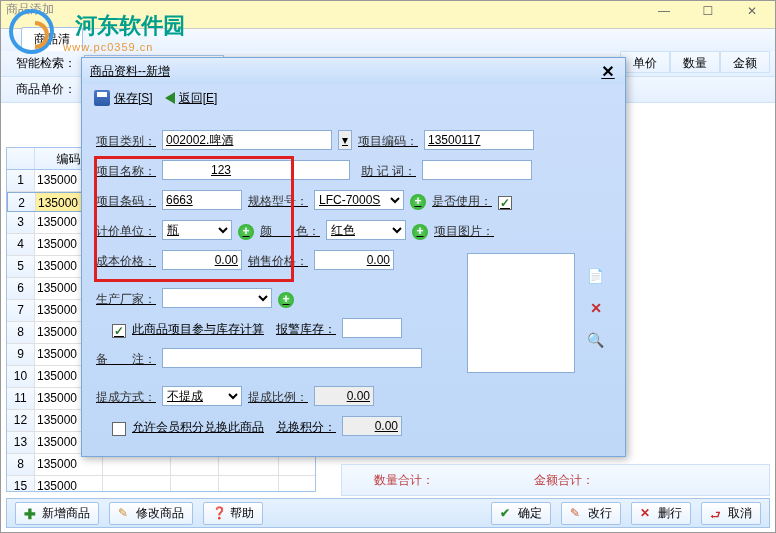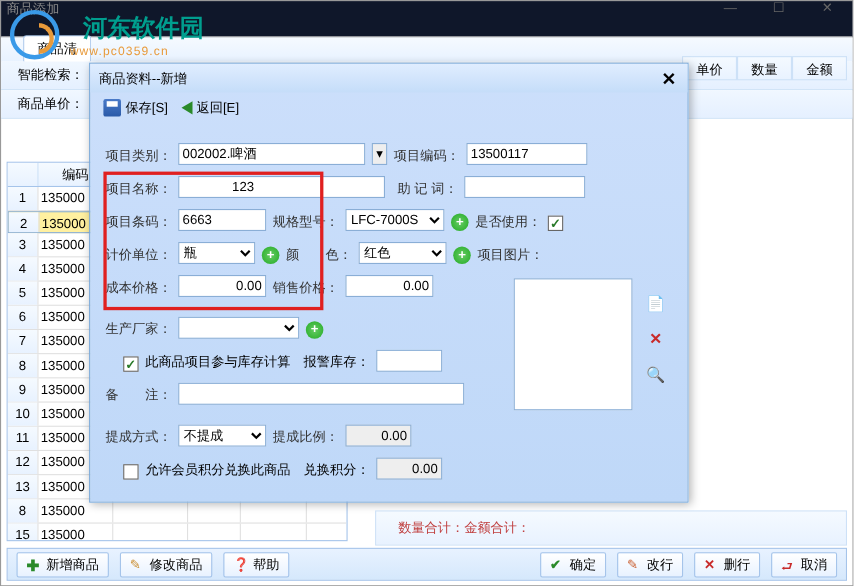--- a/index.html
+++ b/index.html
@@ -1,19 +1,19 @@
 <!DOCTYPE html>
 <html><head>
 <meta charset="utf-8">
 <style>
 * { margin: 0; padding: 0; box-sizing: border-box; font-family: "Microsoft YaHei", SimSun, sans-serif; font-size: 12px; }
 body { background: #f0f0f0; width: 776px; height: 533px; position: relative; overflow: hidden; }
 
 .window { width: 776px; height: 533px; background: #fff; border: 1px solid #999; position: relative; }
-.titlebar { height: 28px; background: #0f172a; border-bottom: 1px solid #ccc; display: flex; align-items: flex-end; padding: 16px 5px; justify-content: space-between; }
+.titlebar { height: 28px; background: #fef9c3; border-bottom: 1px solid #ccc; display: flex; align-items: flex-start; padding: 0 5px; justify-content: space-between; }
 .titlebar-title { color: #888; }
 .titlebar-btns { display: flex; gap: 8px; }
 .titlebar-btn { width: 36px; height: 20px; display: flex; align-items: center; justify-content: center; color: #666; }
 
 .watermark { position: absolute; top: 8px; left: 8px; z-index: 100; pointer-events: none; }
 .watermark-circle { width: 45px; height: 45px; border-radius: 50%; border: 4px solid #3a9ae8; display: inline-block; vertical-align: middle; position: relative; }
 .watermark-circle::before { content: ""; position: absolute; width: 10px; height: 20px; border: 4px solid #e89a3a; border-left: none; border-radius: 0 20px 20px 0; top: 8px; left: 22px; }
 .watermark-text { display: inline-block; vertical-align: middle; margin-left: 6px; }
 .watermark-main { font-size: 22px; font-weight: bold; color: #009e8e; margin-left: 12px; }
 .watermark-sub { font-size: 11px; color: #e89a3a; letter-spacing: 1px; }
@@ -35,21 +35,21 @@
 .grid-row .gc { border-right: 1px solid #e0e0e0; padding: 3px 2px; overflow: hidden; white-space: nowrap; }
 .gc-idx { width: 28px; text-align: center; background: linear-gradient(#f5faff, #e8f2ff); }
 .gc-code { width: 68px; }
 .gc-name { width: 68px; }
 .gc-unit { width: 48px; text-align: center; }
 .gc-price { width: 60px; text-align: right; }
 
 .right-grid-hdrs { position: absolute; top: 50px; right: 5px; height: 22px; display: flex; background: linear-gradient(#f5faff, #e8f2ff); }
 .rgh { width: 50px; border: 1px solid #cde1f7; text-align: center; padding: 3px 0; }
 
-.dialog { position: absolute; top: 56px; left: 80px; width: 545px; height: 400px; background: linear-gradient(#ccdffb, #bfd8f8); border: 1px solid #7aa8d8; box-shadow: 2px 2px 8px rgba(0,0,0,0.3); }
+.dialog { position: absolute; top: 56px; left: 80px; width: 545px; height: 400px; background: linear-gradient(#ccdffb, #bfd8f8); border: 1px solid #7aa8d8; box-shadow: 2px 2px 8px rgba(0,0,0,0.3); text-decoration: underline; }
 .dlg-title { height: 26px; display: flex; align-items: center; justify-content: space-between; padding: 0 8px; background: linear-gradient(#e0edff, #c5ddf9); }
 .dlg-close { width: 18px; height: 18px; font-weight: bold; font-size: 16px; text-align: center; cursor: pointer; }
 .dlg-toolbar { height: 28px; display: flex; align-items: center; gap: 12px; padding: 0 12px; }
 .tbtn { display: flex; align-items: center; gap: 4px; cursor: pointer; }
 .tbtn-icon { width: 16px; height: 16px; display: inline-block; }
 .icon-save { background: linear-gradient(#4a7ac8, #2a5aa8); border-radius: 2px; position: relative; }
 .icon-save::after { content: ""; position: absolute; top: 2px; left: 3px; width: 10px; height: 5px; background: #fff; }
 .icon-back { width: 0; height: 0; border-top: 6px solid transparent; border-bottom: 6px solid transparent; border-right: 10px solid #2a8a2a; }
 
 .dlg-body { padding: 8px 14px; }
@@ -71,21 +71,21 @@
 .fbtn { display: flex; align-items: center; gap: 4px; padding: 2px 8px; border: 1px solid #a5c4ea; background: linear-gradient(#fff, #e8f2ff); cursor: pointer; border-radius: 2px; }
 .fbtn-icon { width: 14px; height: 14px; display: inline-block; }
 .i-add { color: #2a8a2a; font-weight: bold; font-size: 14px; }
 .i-edit { color: #c88a2a; }
 .i-help { color: #2a5aa8; font-weight: bold; }
 .i-ok { color: #2a8a2a; font-weight: bold; }
 .i-change { color: #c85a2a; }
 .i-del { color: #c82a2a; font-weight: bold; }
 .i-cancel { color: #c82a2a; }
 
-.sum-row { position: absolute; bottom: 36px; left: 340px; right: 5px; height: 32px; display: flex; align-items: center; padding: 0 20px; color: #c04040; background: linear-gradient(#f5faff, #e8f2ff); border: 1px solid #cde1f7; }
+.sum-row { position: absolute; bottom: 36px; left: 340px; right: 5px; height: 32px; display: flex; align-items: center; gap: 100px; padding: 0 32px; color: #c04040; background: linear-gradient(#f5faff, #e8f2ff); border: 1px solid #cde1f7; }
 </style>
 </head>
 <body>
 
 <div class="window">
 
   <div class="titlebar">
     <span class="titlebar-title">商品添加</span>
     <div class="titlebar-btns">
       <span class="titlebar-btn">—</span>

